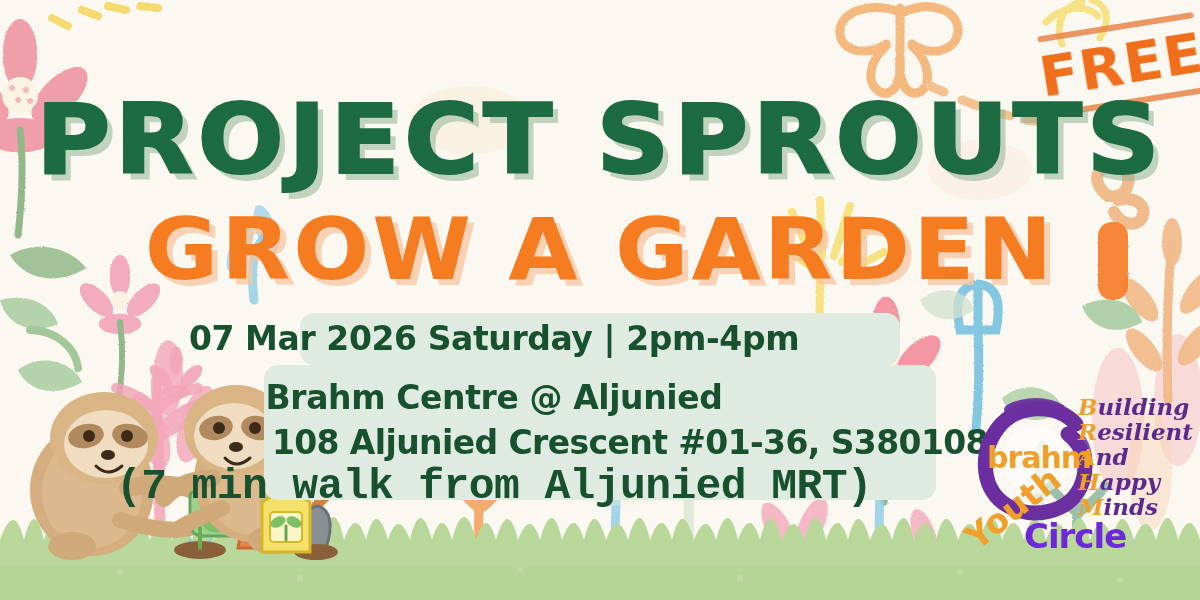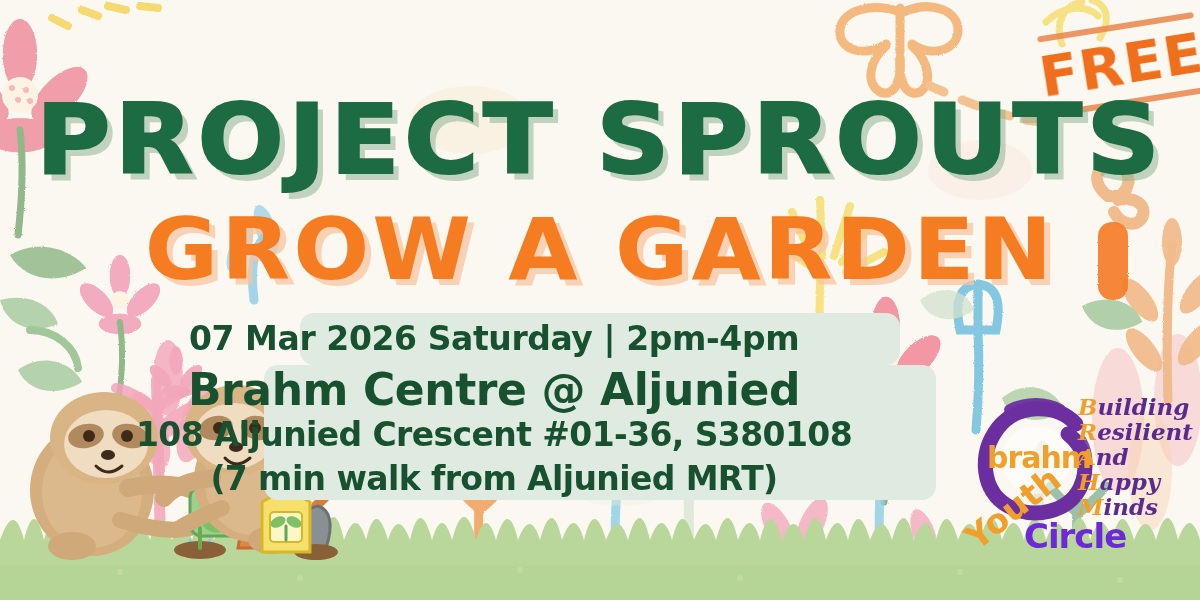--- a/index.html
+++ b/index.html
@@ -57,23 +57,23 @@
     position:absolute;left:264px;top:365px;width:672px;height:135px;
     background:#dfeae0;border-radius:14px;
   }
   .info-text{
     position:absolute;left:0;top:313px;width:988px;text-align:center;
     color:#17512f;
     font-family:"DejaVu Sans",sans-serif;
     font-weight:bold;
   }
   .line-date{font-size:33px;line-height:52px;letter-spacing:-0.4px;white-space:nowrap;}
-  .line-venue{font-size:44px;line-height:46px;letter-spacing:-0.4px;white-space:nowrap;margin-top:2px;}
-  .line-addr{font-size:33px;line-height:44px;letter-spacing:-0.6px;white-space:nowrap;}
-  .line-mrt{font-size:33px;line-height:44px;letter-spacing:-0.6px;white-space:nowrap;}
+  .line-venue{font-size:33px;line-height:46px;letter-spacing:-0.4px;white-space:nowrap;margin-top:10px;}
+  .line-addr{font-size:33px;line-height:44px;letter-spacing:-0.6px;white-space:nowrap;text-align:right;}
+  .line-mrt{font-size:43px;line-height:44px;letter-spacing:-0.6px;white-space:nowrap;font-family:Liberation Mono, monospace;}
 
   
   .free-badge{
     position:absolute;left:1040px;top:14px;width:160px;height:96px;
     transform:rotate(-9deg);
   }
   .free-text{
     position:absolute;left:0;top:18px;width:160px;text-align:center;
     font-family:"DejaVu Sans",sans-serif;font-weight:bold;
     font-size:56px;color:#ef6f1c;letter-spacing:1px;

